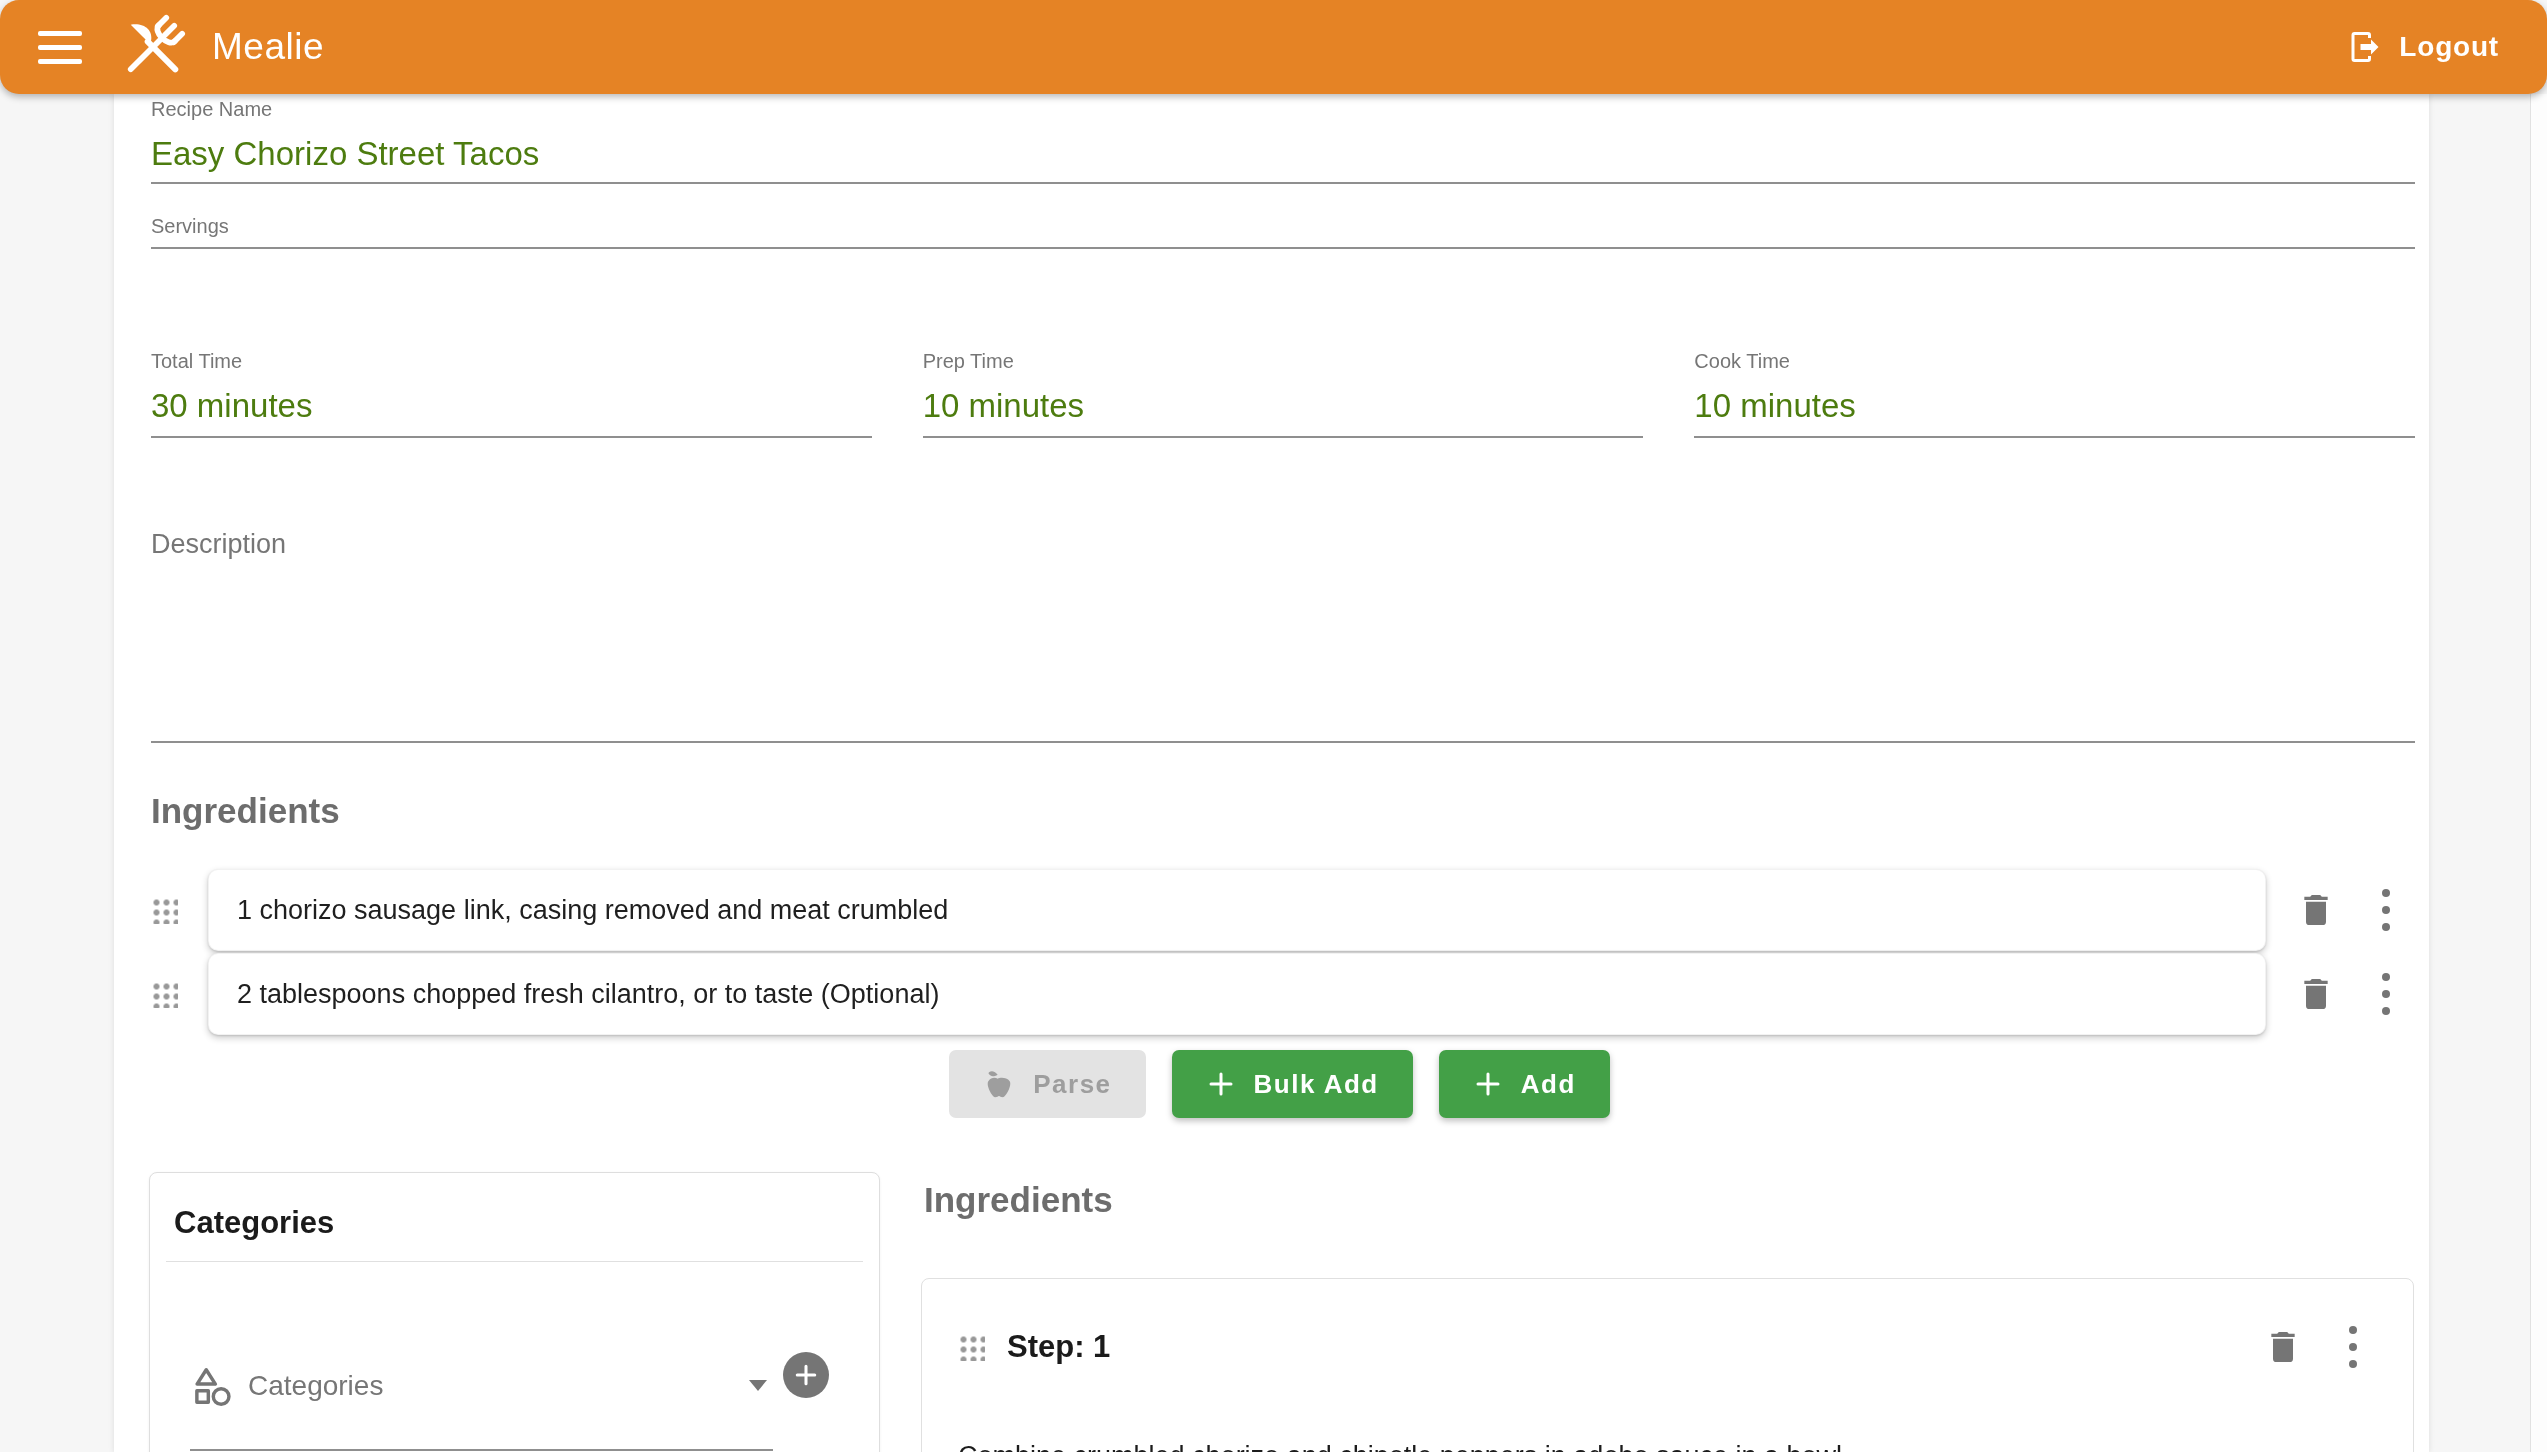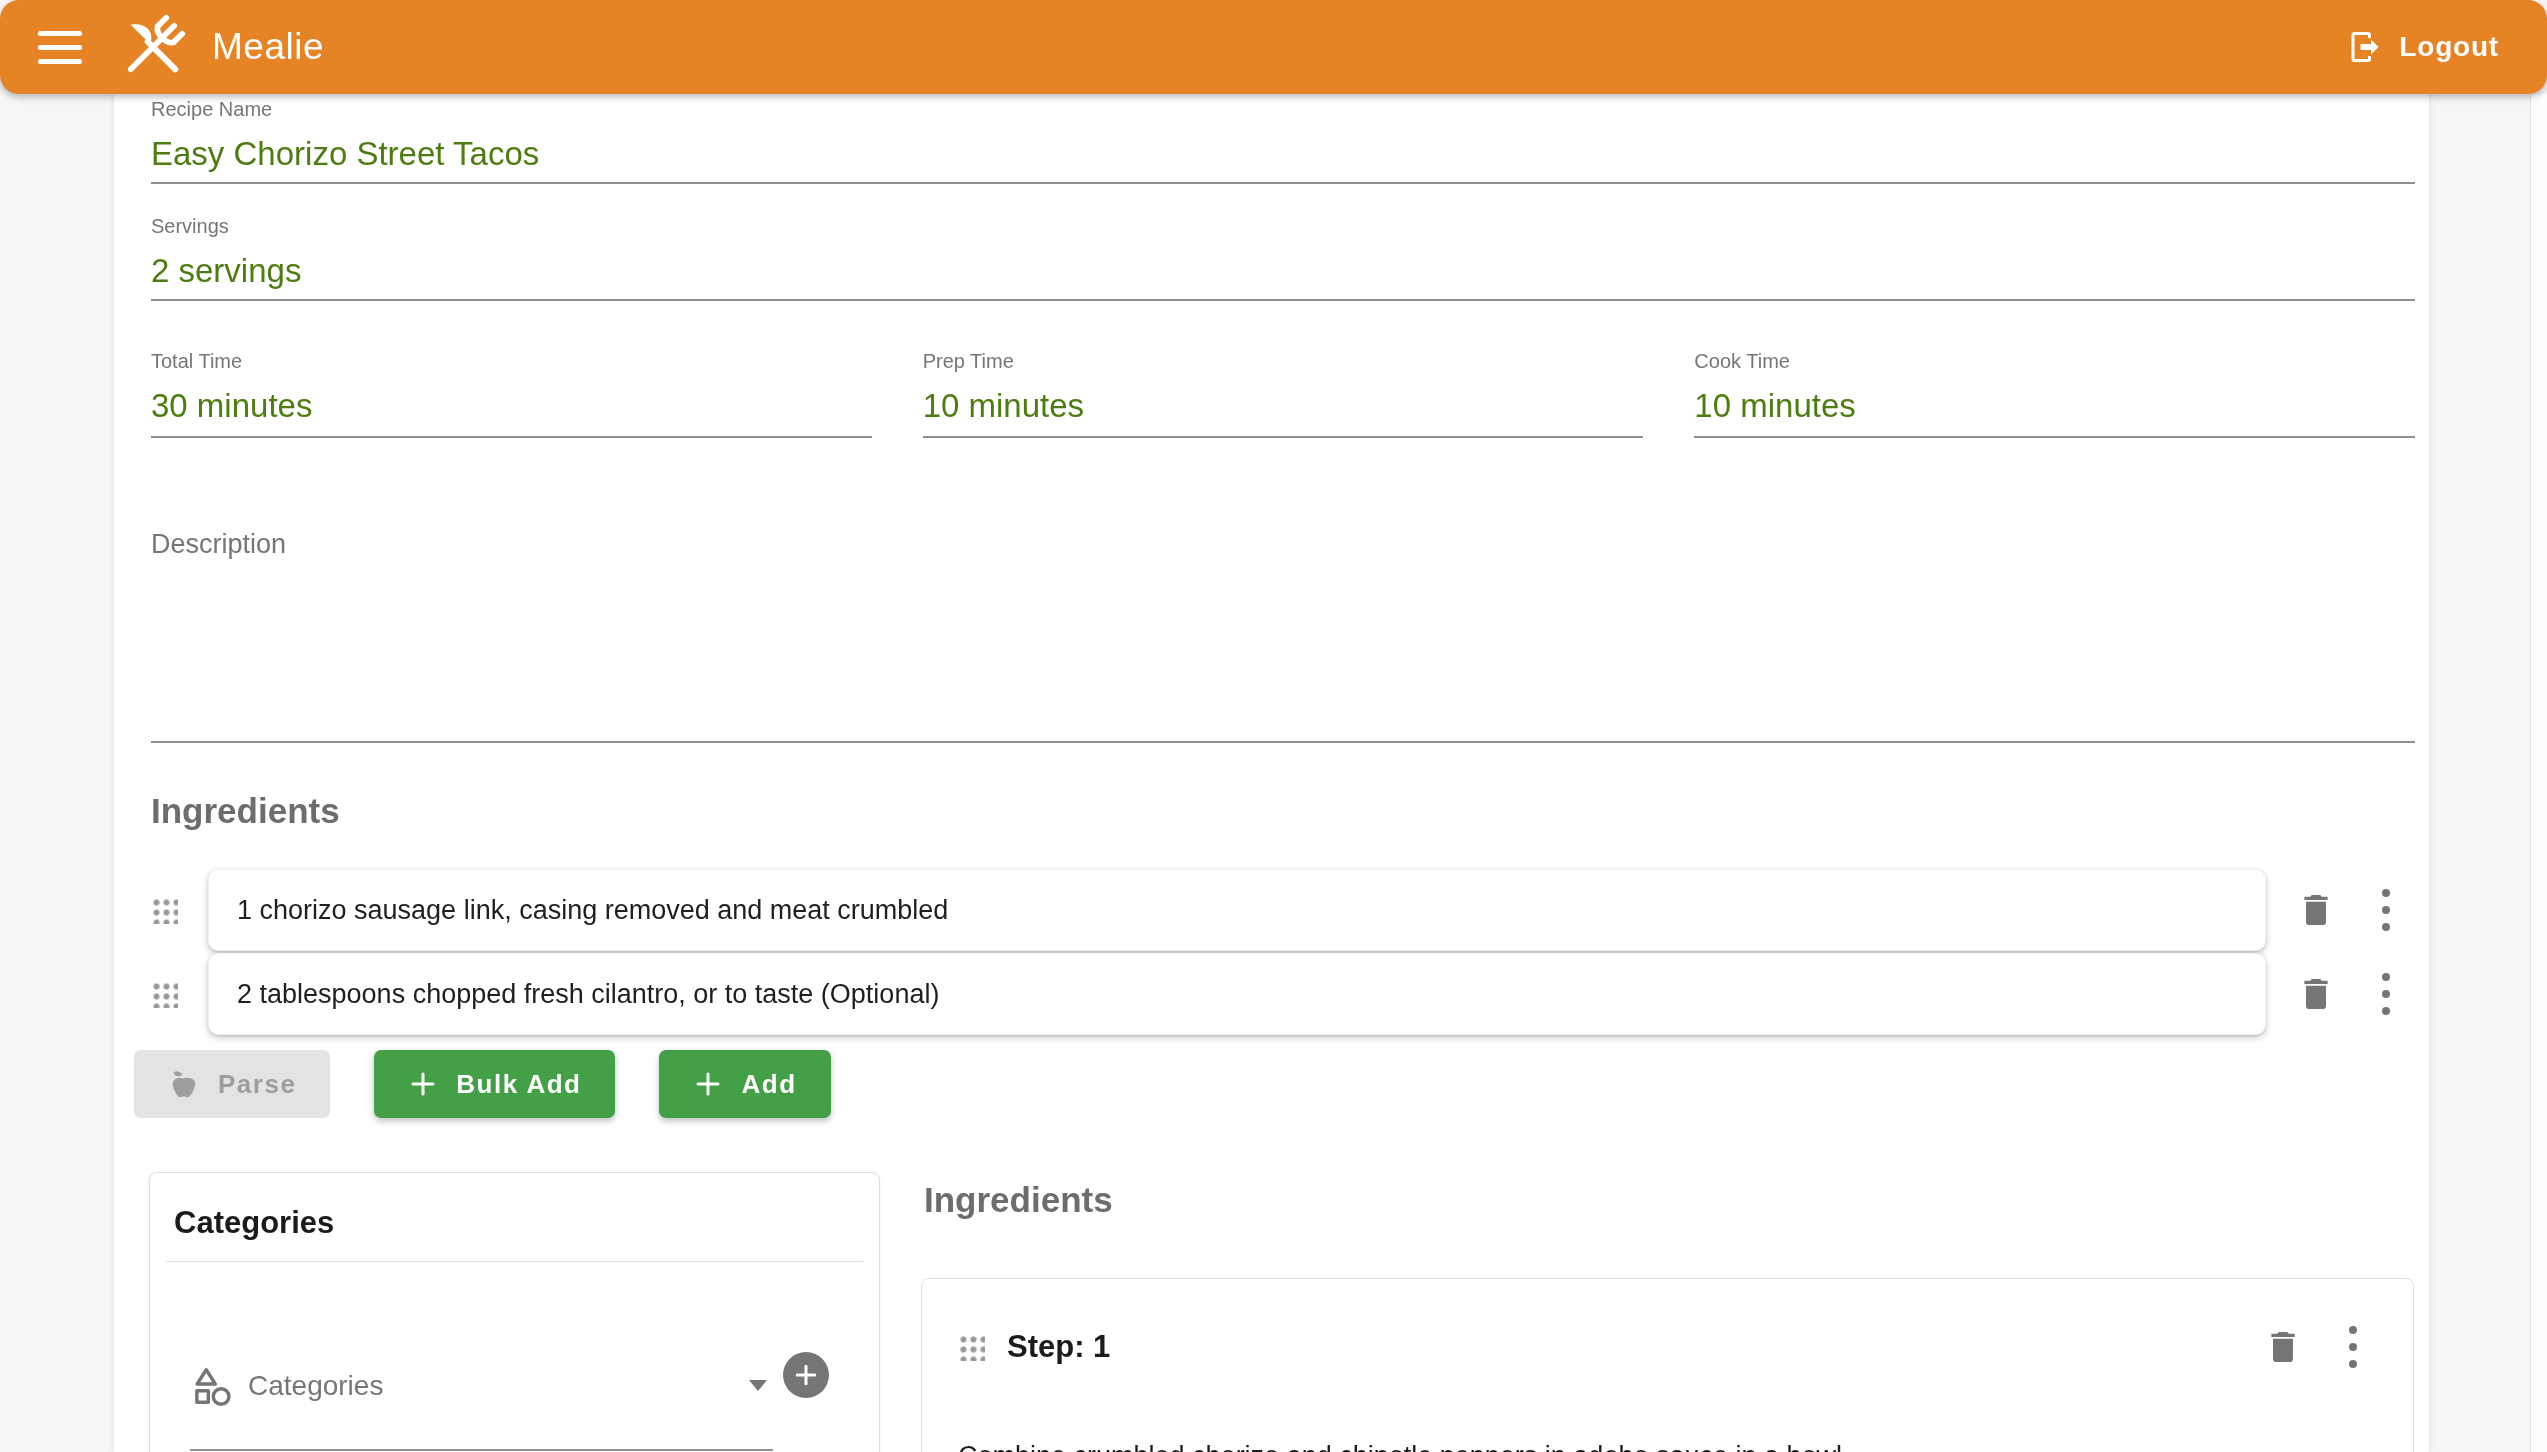--- a/index.html
+++ b/index.html
@@ -56,21 +56,21 @@
     box-shadow:0 3px 7px rgba(0,0,0,0.20), 0 1px 2px rgba(0,0,0,0.12);
     display:flex; align-items:center; padding:0 28px; font-size:27px; color:#1f1f1f; }
   .icon-btn { width:44px; height:44px; border:none; background:transparent; cursor:pointer;
     display:flex; align-items:center; justify-content:center; }
   .trash-btn { margin-left:28px; }
   .kebab-btn { margin-left:26px; }
   .kebab { display:flex; flex-direction:column; gap:9px; }
   .kebab i { width:8px; height:8px; border-radius:50%; background:#757575; }
 
   
-  .btn-row { position:absolute; left:134px; top:1050px; width:2257px; display:flex; justify-content:flex-start; gap:44px; }
+  .btn-row { position:absolute; left:151px; top:1050px; width:2257px; display:flex; justify-content:center; gap:26px; }
   .btn { height:68px; border:none; border-radius:7px; display:flex; align-items:center; justify-content:center;
     font-family:"Liberation Sans", sans-serif; font-size:26px; font-weight:700; letter-spacing:1.5px; cursor:pointer; padding:0 34px; gap:18px; }
   .btn-disabled { background:var(--disabled-bg,#E3E3E3); color:var(--disabled-text,#9E9E9E); box-shadow:none; }
   .btn-green { background:var(--accent-green,#43A047); color:#fff; box-shadow:0 3px 6px rgba(0,0,0,0.25); }
 
   
   .cat-card { position:absolute; left:149px; top:1172px; width:731px; height:328px; background:#fff;
     border:1px solid #dedede; border-radius:8px; box-shadow:0 1px 3px rgba(0,0,0,0.06); }
   .cat-title { font-size:31px; font-weight:700; color:#1b1b1b; margin:28px 0 0 24px; line-height:44px; }
   .cat-divider { border:none; border-top:1px solid #e0e0e0; margin:16px 16px 0 16px; }
@@ -138,21 +138,20 @@
   <div class="page-card"></div>
   <div class="scroll-track"></div>
 
   <div class="fgroup uline" style="top:96px;">
     <div class="flabel">Recipe Name</div>
     <div class="fvalue">Easy Chorizo Street Tacos</div>
   </div>
 
   <div class="fgroup uline" style="top:213px;">
     <div class="flabel">Servings</div>
-    <div class="fvalue">2 servings</div>
   </div>
 
   <div class="times-row">
     <div class="col">
       <div class="flabel">Total Time</div>
       <div class="fvalue">30 minutes</div>
     </div>
     <div class="col">
       <div class="flabel">Prep Time</div>
       <div class="fvalue">10 minutes</div>

